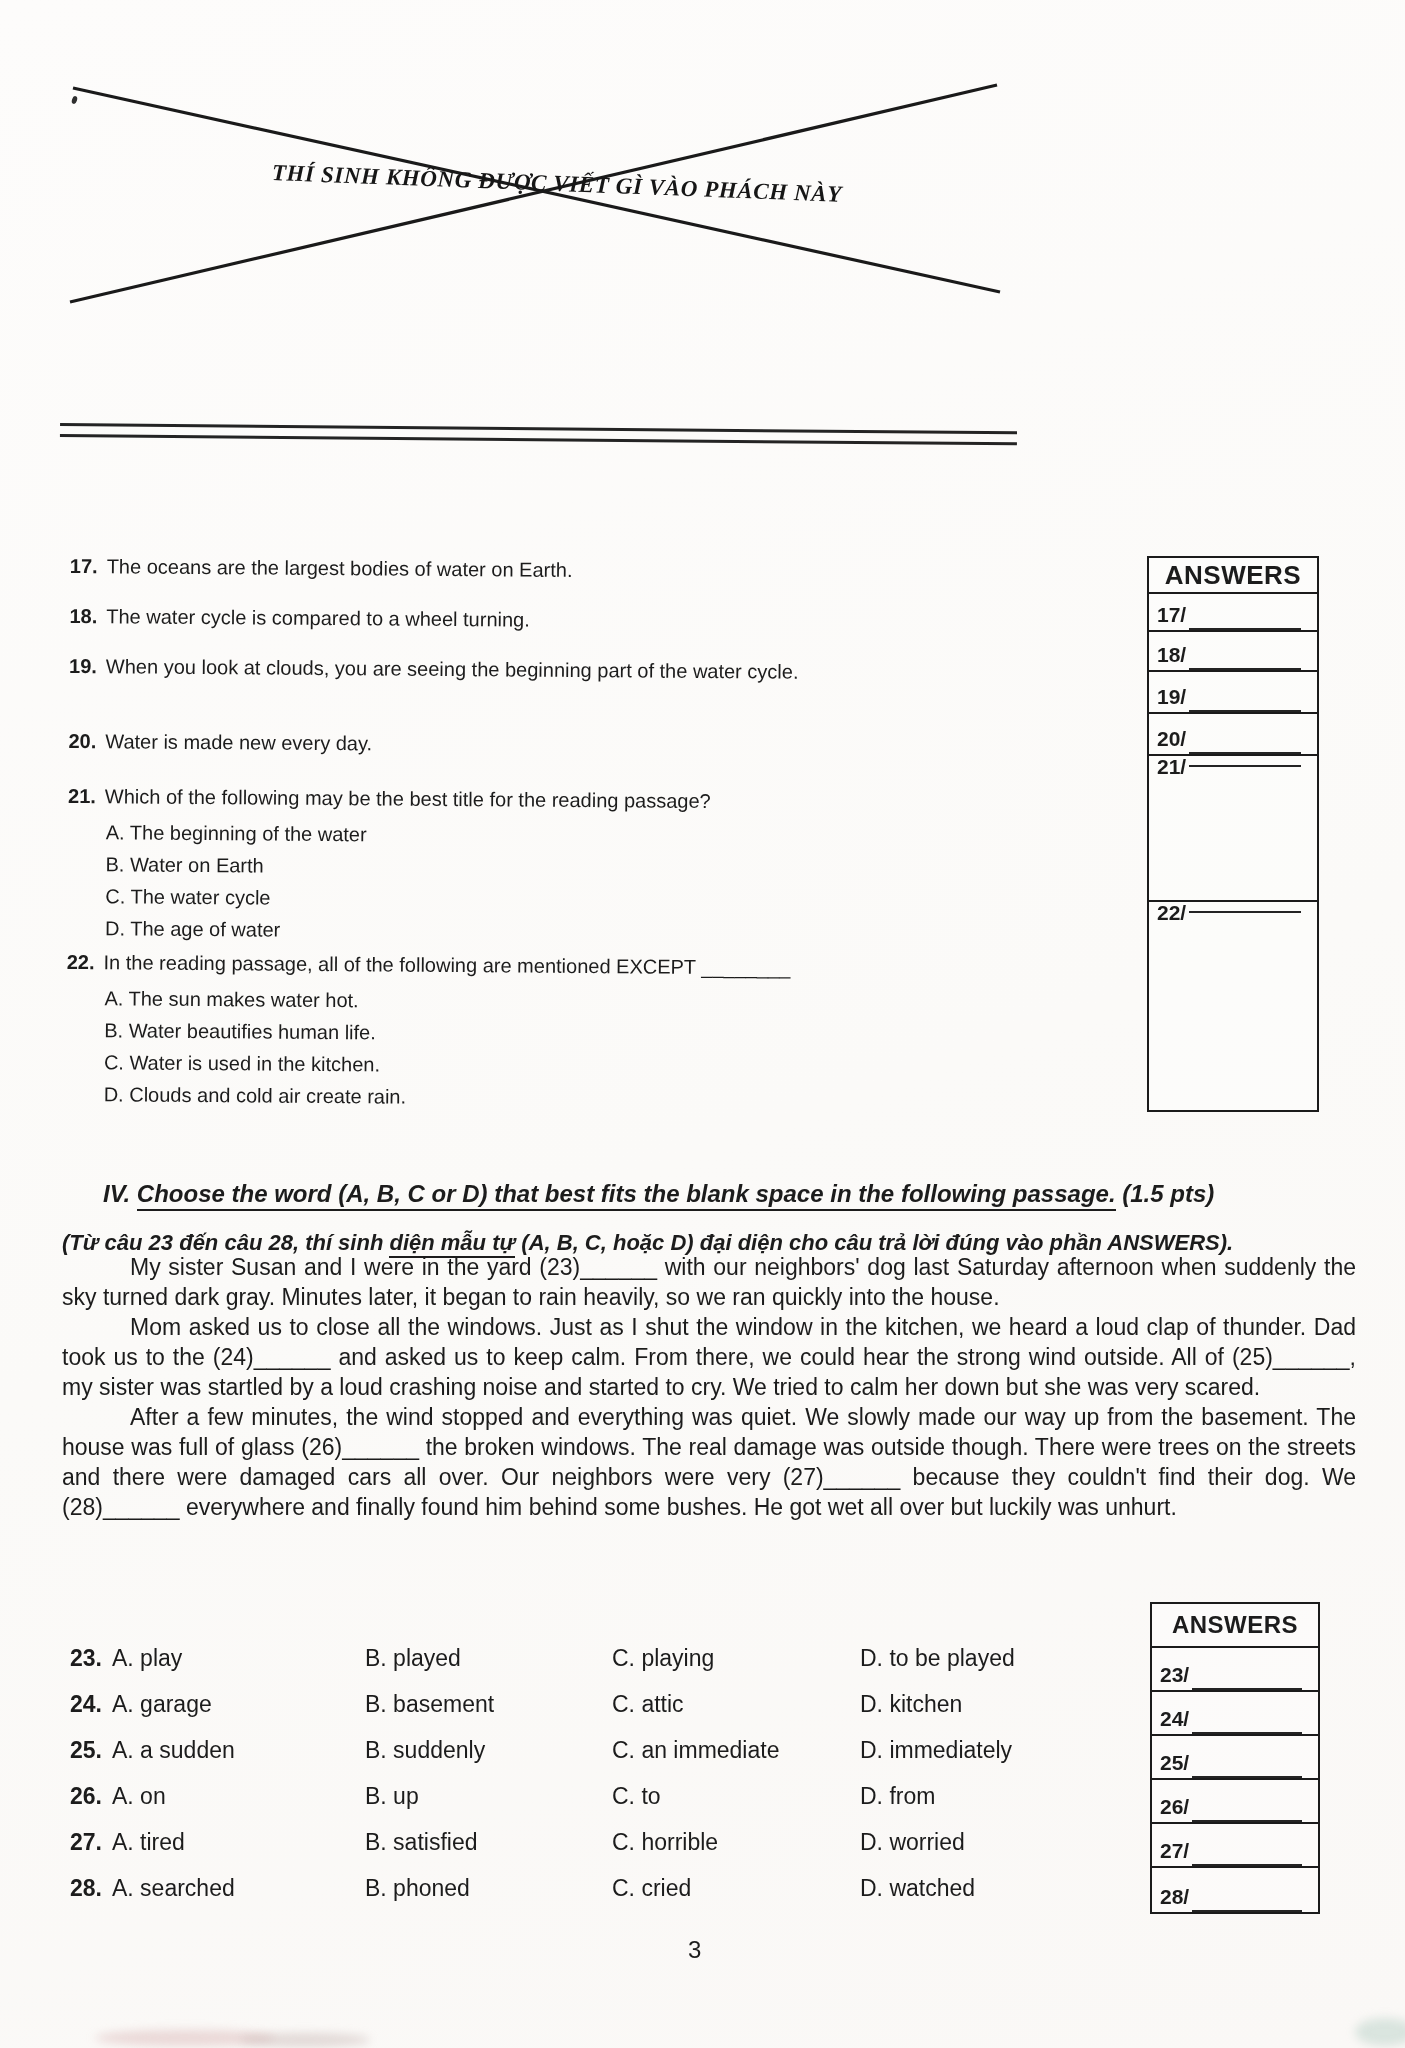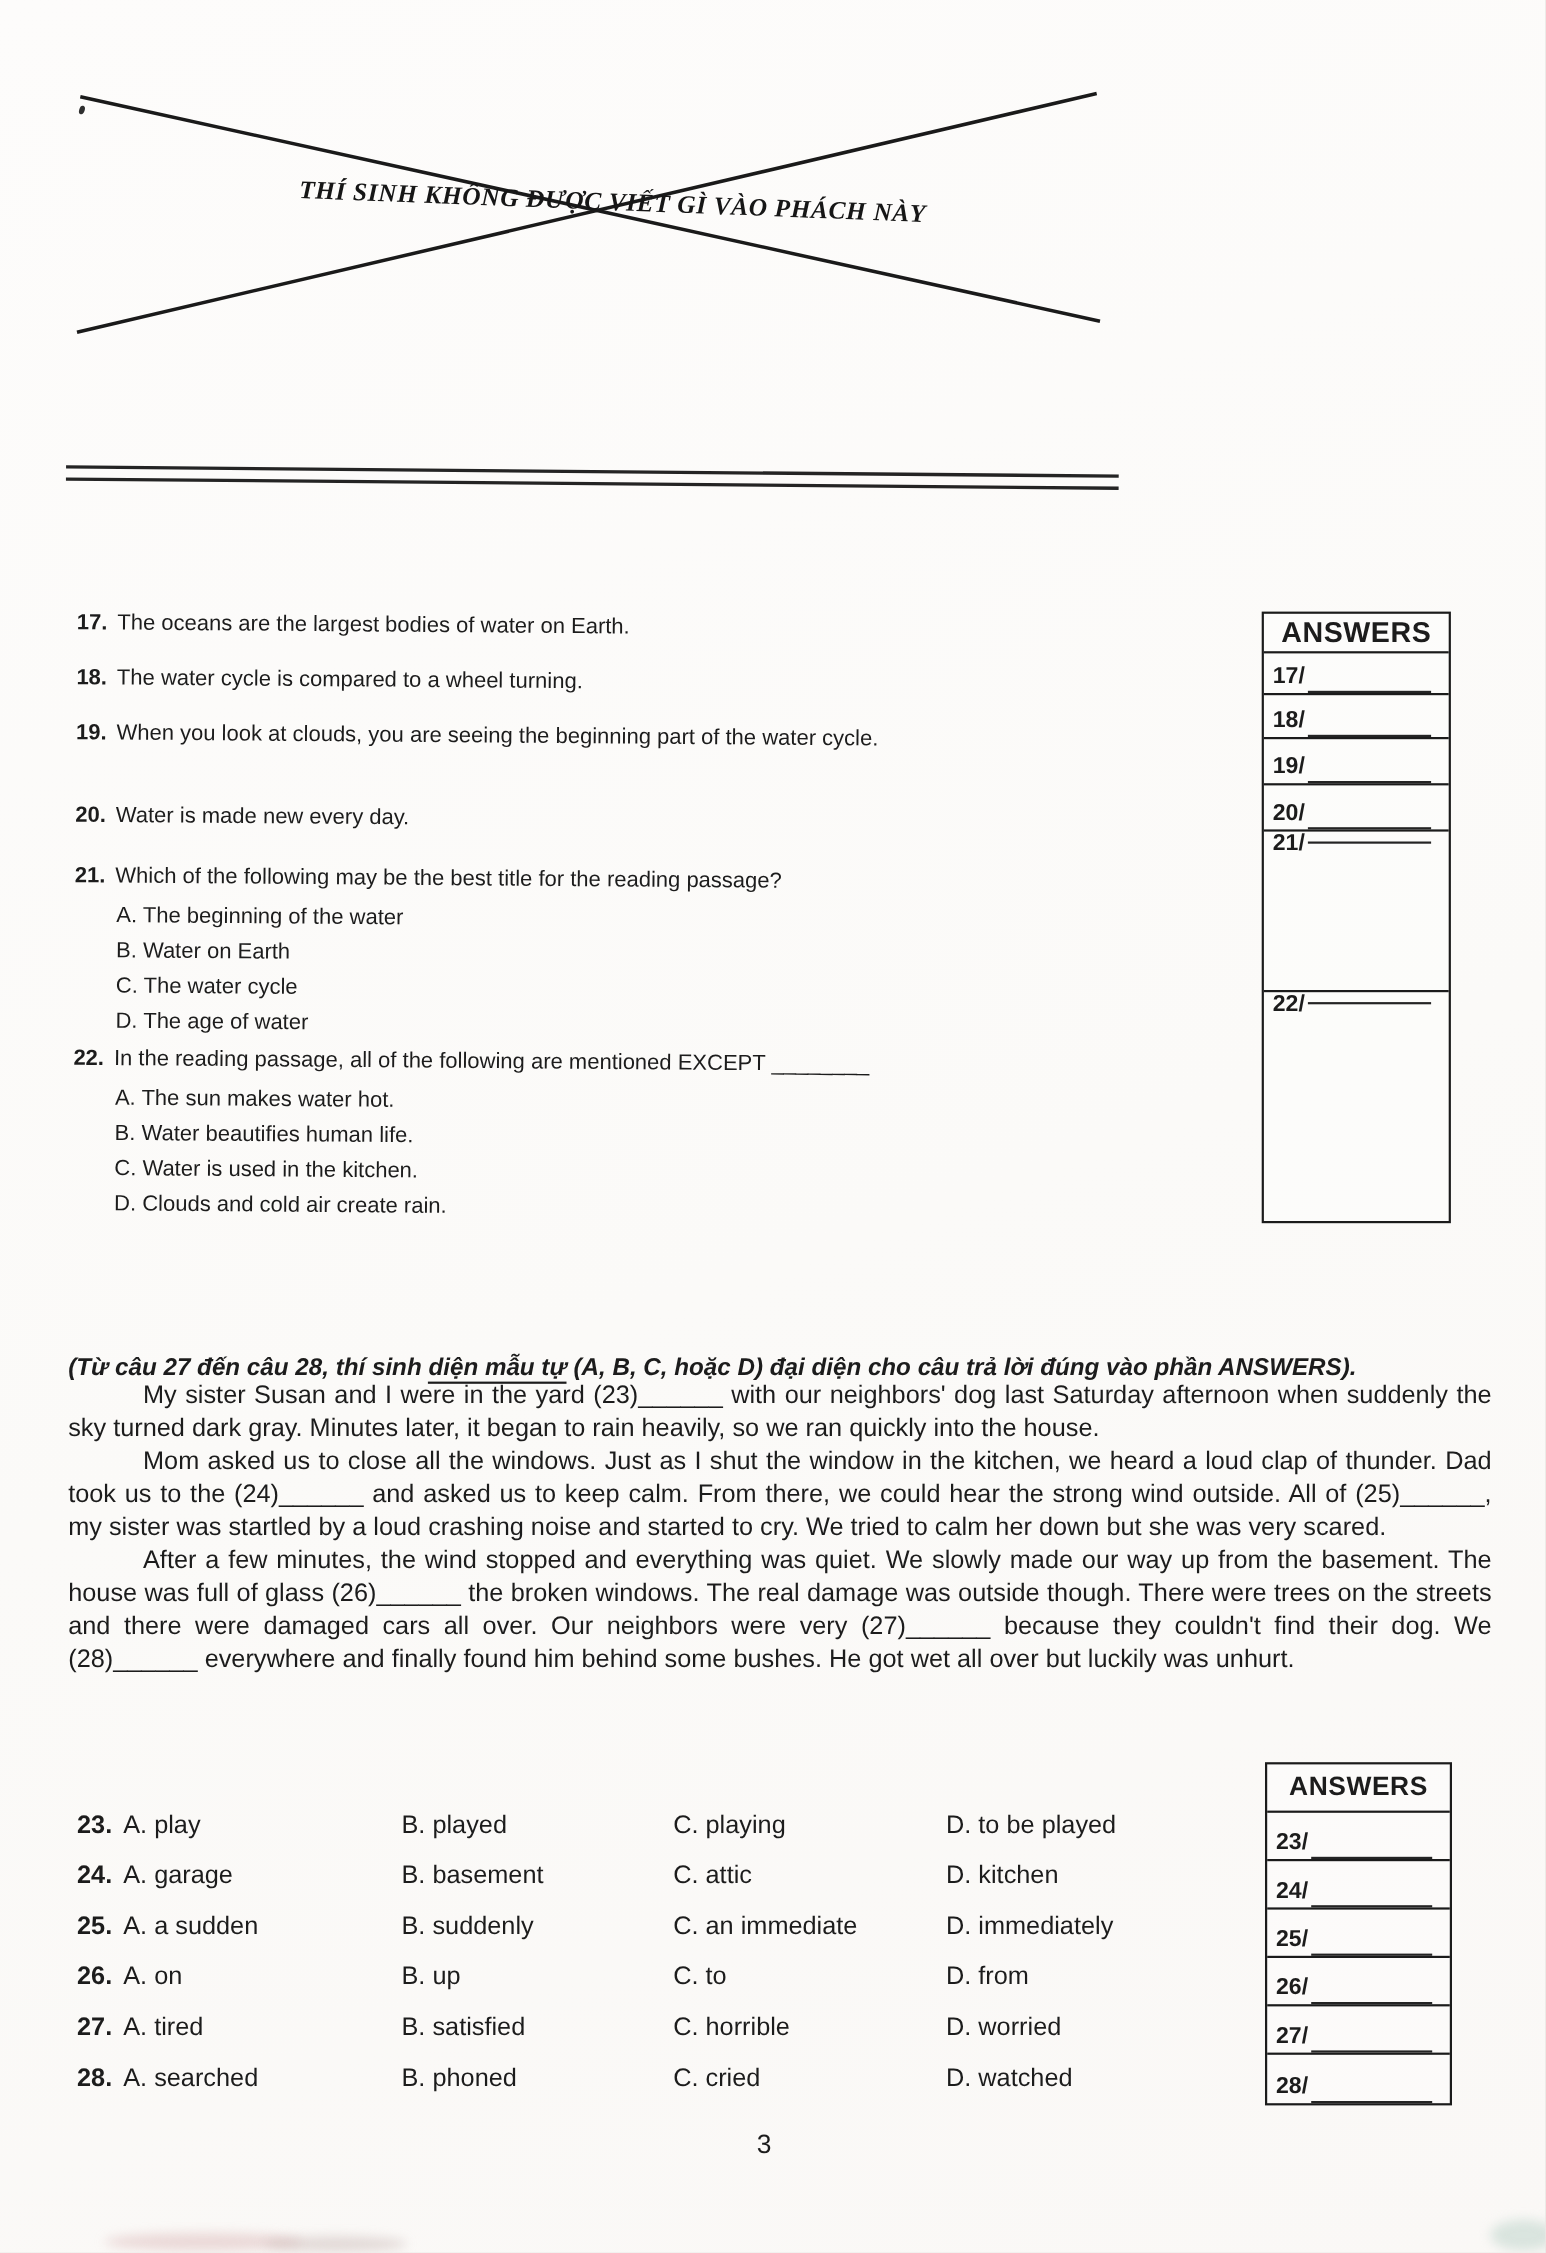--- a/index.html
+++ b/index.html
@@ -138,22 +138,25 @@
     <div class="ansrow tall" style="height:146px">
         <span class="lbl">21/</span>
         <span class="blank"></span>
       </div>
     <div class="ansrow tall" style="height:208px">
         <span class="lbl">22/</span>
         <span class="blank"></span>
       </div>
   </div>
 
+  <div class="sec4-head">
+    <span>IV. </span><span class="u">Choose the word (A, B, C or D) that best fits the blank space in the following passage.</span><span> (1.5 pts)</span>
+  </div>
   <div class="sec4-vn">
-    <span>(Từ câu 27 đến câu 28, thí sinh </span><span class="u">diện mẫu tự</span><span> (A, B, C, hoặc D) đại diện cho câu trả lời đúng vào phần ANSWERS).</span>
+    <span>(Từ câu 23 đến câu 28, thí sinh </span><span class="u">diện mẫu tự</span><span> (A, B, C, hoặc D) đại diện cho câu trả lời đúng vào phần ANSWERS).</span>
   </div>
 
   <div class="passage">
     <p>My sister Susan and I were in the yard (23)______ with our neighbors' dog last Saturday afternoon when suddenly the sky turned dark gray. Minutes later, it began to rain heavily, so we ran quickly into the house.</p>
     <p>Mom asked us to close all the windows. Just as I shut the window in the kitchen, we heard a loud clap of thunder. Dad took us to the (24)______ and asked us to keep calm. From there, we could hear the strong wind outside. All of (25)______, my sister was startled by a loud crashing noise and started to cry. We tried to calm her down but she was very scared.</p>
     <p>After a few minutes, the wind stopped and everything was quiet. We slowly made our way up from the basement. The house was full of glass (26)______ the broken windows. The real damage was outside though. There were trees on the streets and there were damaged cars all over. Our neighbors were very (27)______ because they couldn't find their dog. We (28)______ everywhere and finally found him behind some bushes. He got wet all over but luckily was unhurt.</p>
   </div>
 
   <div class="choices">
     <div class="chrow" style="top:0">

